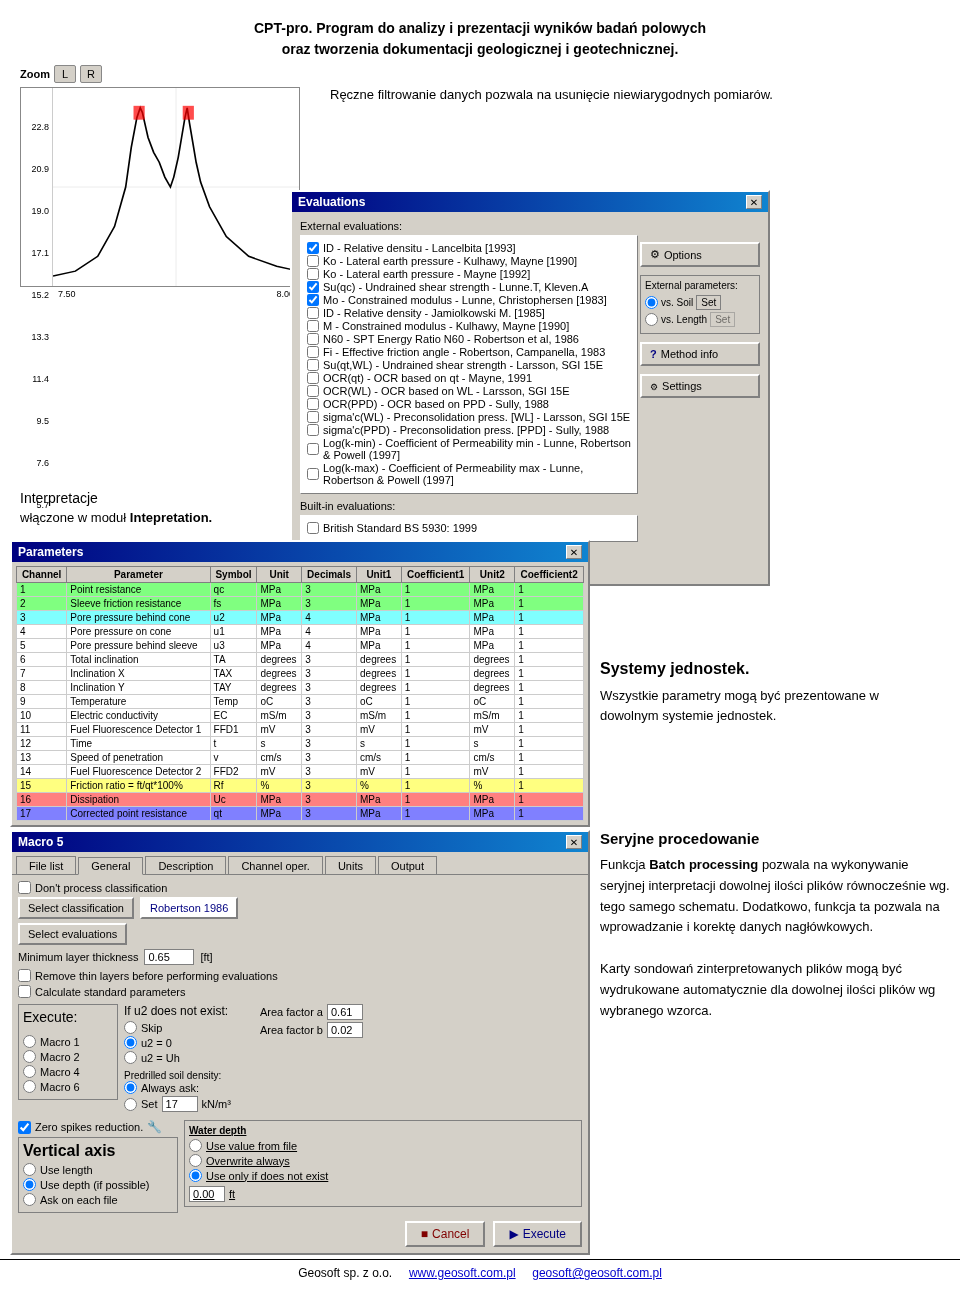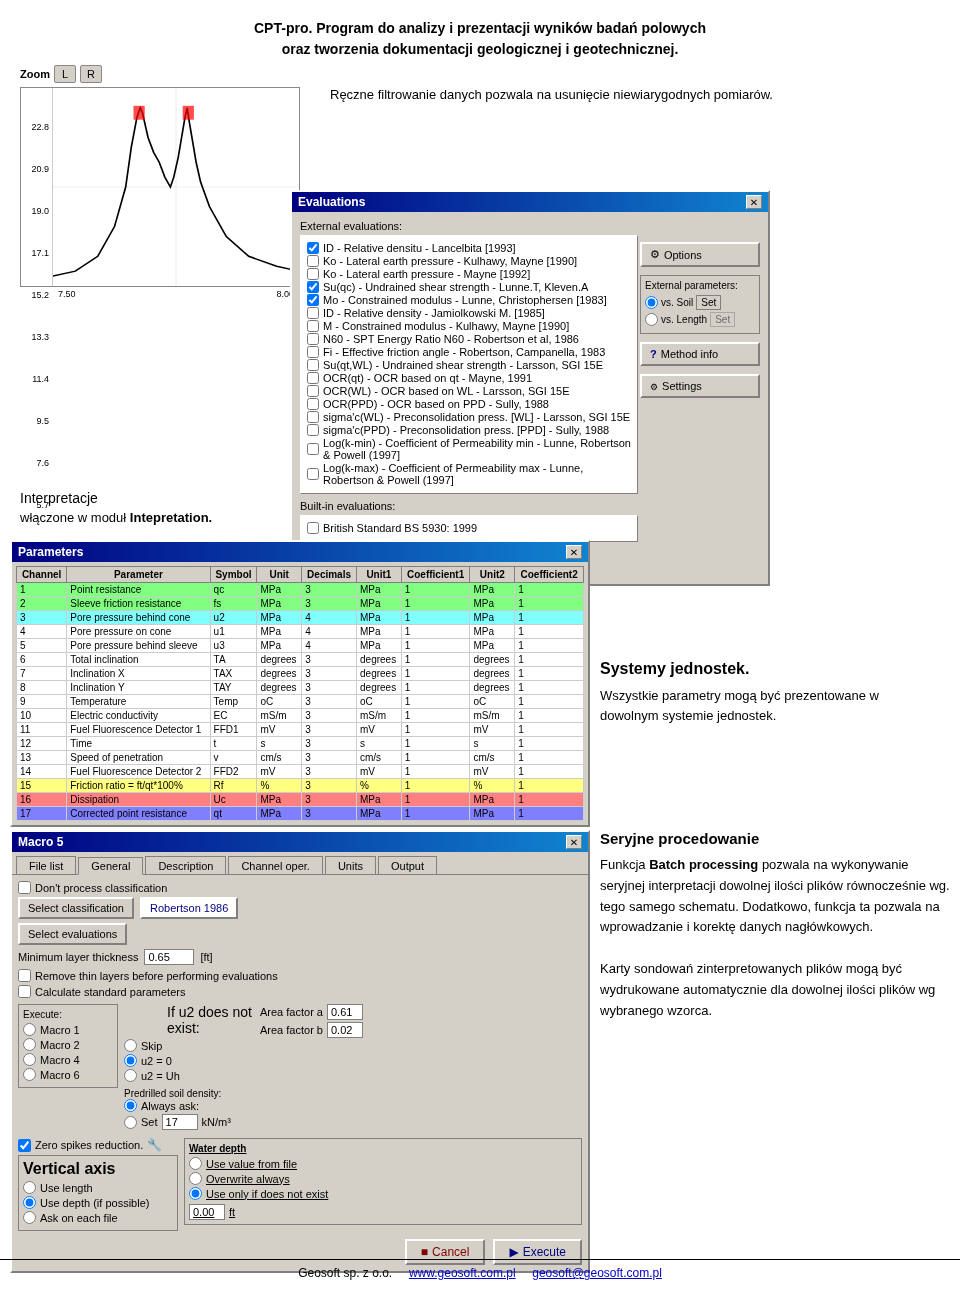--- a/index.html
+++ b/index.html
@@ -977,42 +977,42 @@
     </div>
     <div class="macro-checkbox-row">
       <input type="checkbox" style="">
       <span>Calculate standard parameters</span>
     </div>
 
     <div style="display:flex;gap:6px;margin-top:6px;">
 
       <div style="flex:0 0 100px;">
         <div class="macro-execute-section">
-          <div style="font-size:10px;margin-bottom:3px;">Execute:</div>
+          <div style="font-size:14px;margin-bottom:10px;">Execute:</div>
           <div class="macro-radio-row">
             <input type="radio" name="macro_exec" style="">
             <span>Macro 1</span>
           </div>
           <div class="macro-radio-row">
             <input type="radio" name="macro_exec" style="">
             <span>Macro 2</span>
           </div>
           <div class="macro-radio-row">
             <input type="radio" name="macro_exec" style="">
             <span>Macro 4</span>
           </div>
           <div class="macro-radio-row">
             <input type="radio" name="macro_exec" style="">
             <span>Macro 6</span>
           </div>
         </div>
       </div>
 
       <div style="flex:0 0 130px;">
-        <div style="font-size:14px;margin-bottom:3px;margin-left:43px;">If u2 does not exist:</div>
+        <div style="font-size:12px;margin-bottom:3px;">If u2 does not exist:</div>
         <div class="macro-radio-row">
           <input type="radio" name="u2_action" style="">
           <span>Skip</span>
         </div>
         <div class="macro-radio-row">
           <input type="radio" name="u2_action" checked="" style="">
           <span>u2 = 0</span>
         </div>
         <div class="macro-radio-row">
           <input type="radio" name="u2_action" style="">

